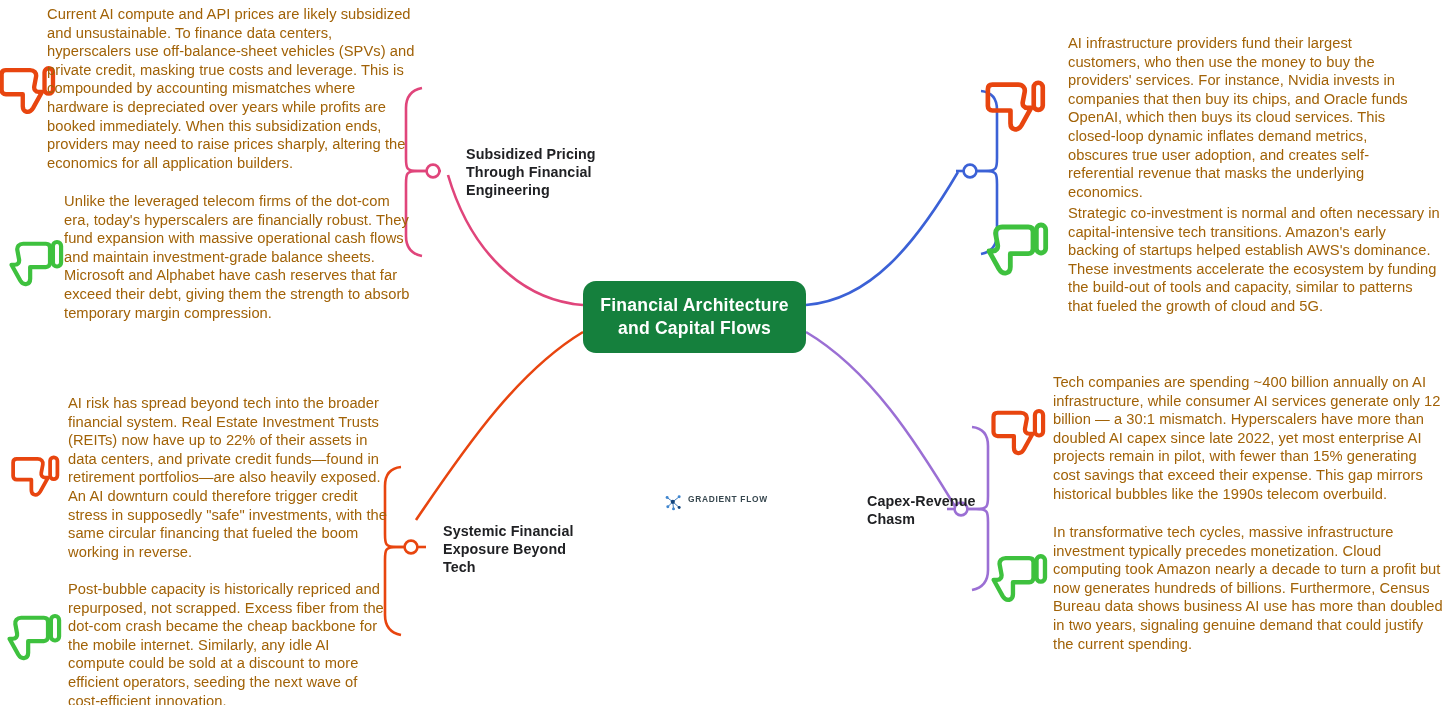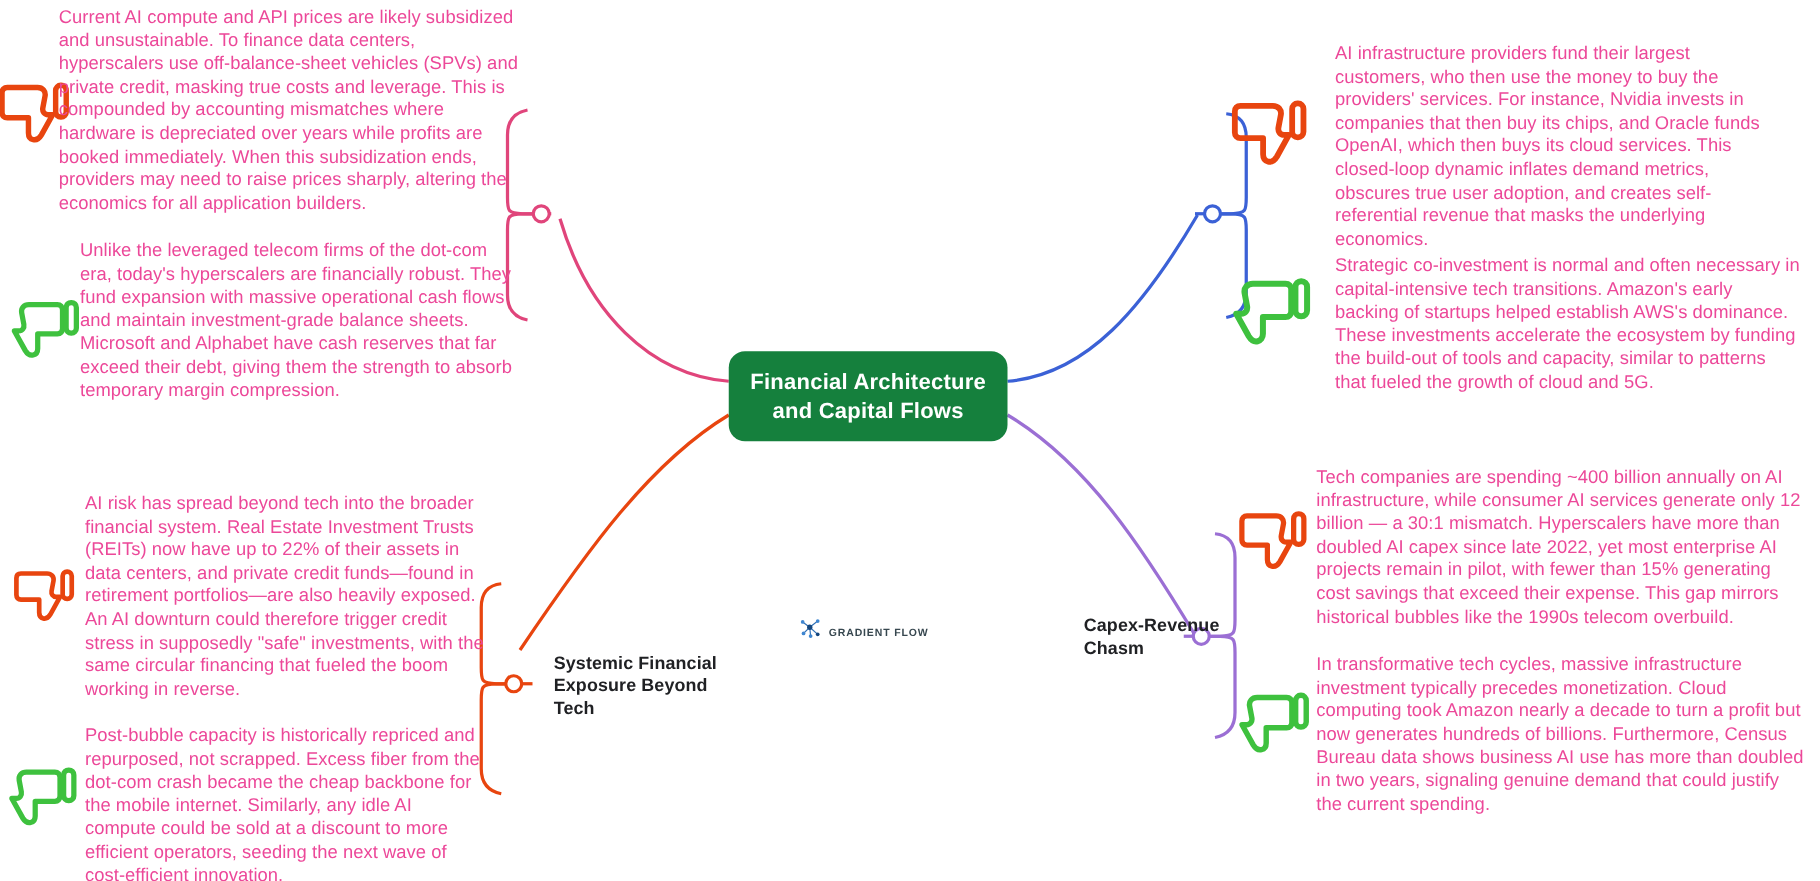--- a/index.html
+++ b/index.html
@@ -10,21 +10,21 @@
     overflow:hidden;
     position:relative;
   }
   #canvas{position:absolute;inset:0;width:1456px;height:705px;}
   svg.wires{position:absolute;left:0;top:0;width:1456px;height:705px;pointer-events:none;}
 
   .para{
     position:absolute;
     font-size:14.7px;
     line-height:18.6px;
-    color:#ec4899;
+    color:#a16207;
     letter-spacing:0.05px;
   }
 
   .icon{position:absolute;}
 
   .branch-label{
     position:absolute;
     font-size:14.3px;
     line-height:18px;
     font-weight:bold;
@@ -46,22 +46,22 @@
     font-size:17.6px;
     line-height:23px;
     font-weight:bold;
     text-align:center;
     letter-spacing:0.2px;
     white-space:pre-line;
   }
 
   #logo{
     position:absolute;
-    left:640px;top:494px;
-    display:flex;align-items:flex-end;gap:6px;
+    left:665px;top:494px;
+    display:flex;align-items:flex-start;gap:6px;
   }
   #logo .ltext{
     font-size:8.4px;
     font-weight:bold;
     letter-spacing:0.7px;
     color:#37474f;
   }
 </style>
 </head>
 <body>
@@ -114,20 +114,23 @@
       <circle cx="11" cy="11" r="3" fill="#14467e"></circle>
       <circle cx="3" cy="5" r="2.1" fill="#3f86d0"></circle>
       <circle cx="20" cy="4" r="2.1" fill="#3f86d0"></circle>
       <circle cx="4" cy="18" r="2.1" fill="#3f86d0"></circle>
       <circle cx="20" cy="19" r="2.1" fill="#14467e"></circle>
       <circle cx="12" cy="21" r="2.1" fill="#3f86d0"></circle>
     </svg>
     <span class="ltext">GRADIENT FLOW</span>
   </div>
 
+  <div class="branch-label" style="left:466px;top:145px;width:140px;white-space:pre-line;">Subsidized Pricing
+Through Financial
+Engineering</div>
 
 
   <div class="branch-label" style="left:443px;top:522px;width:145px;white-space:pre-line;">Systemic Financial
 Exposure Beyond
 Tech</div>
 
   <div class="branch-label" style="left:835px;top:492px;width:140px;white-space:pre-line;margin-left:32px;">Capex-Revenue
 Chasm</div>
 
   <svg class="icon" style="left:-2px;top:62px;" width="58" height="56" viewBox="0 0 48 46">

